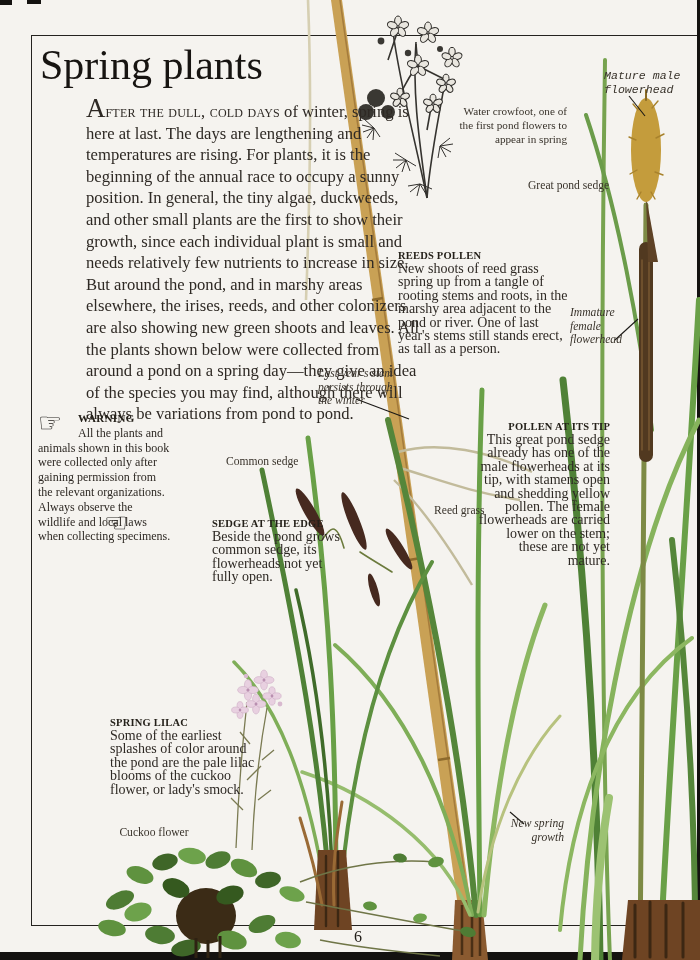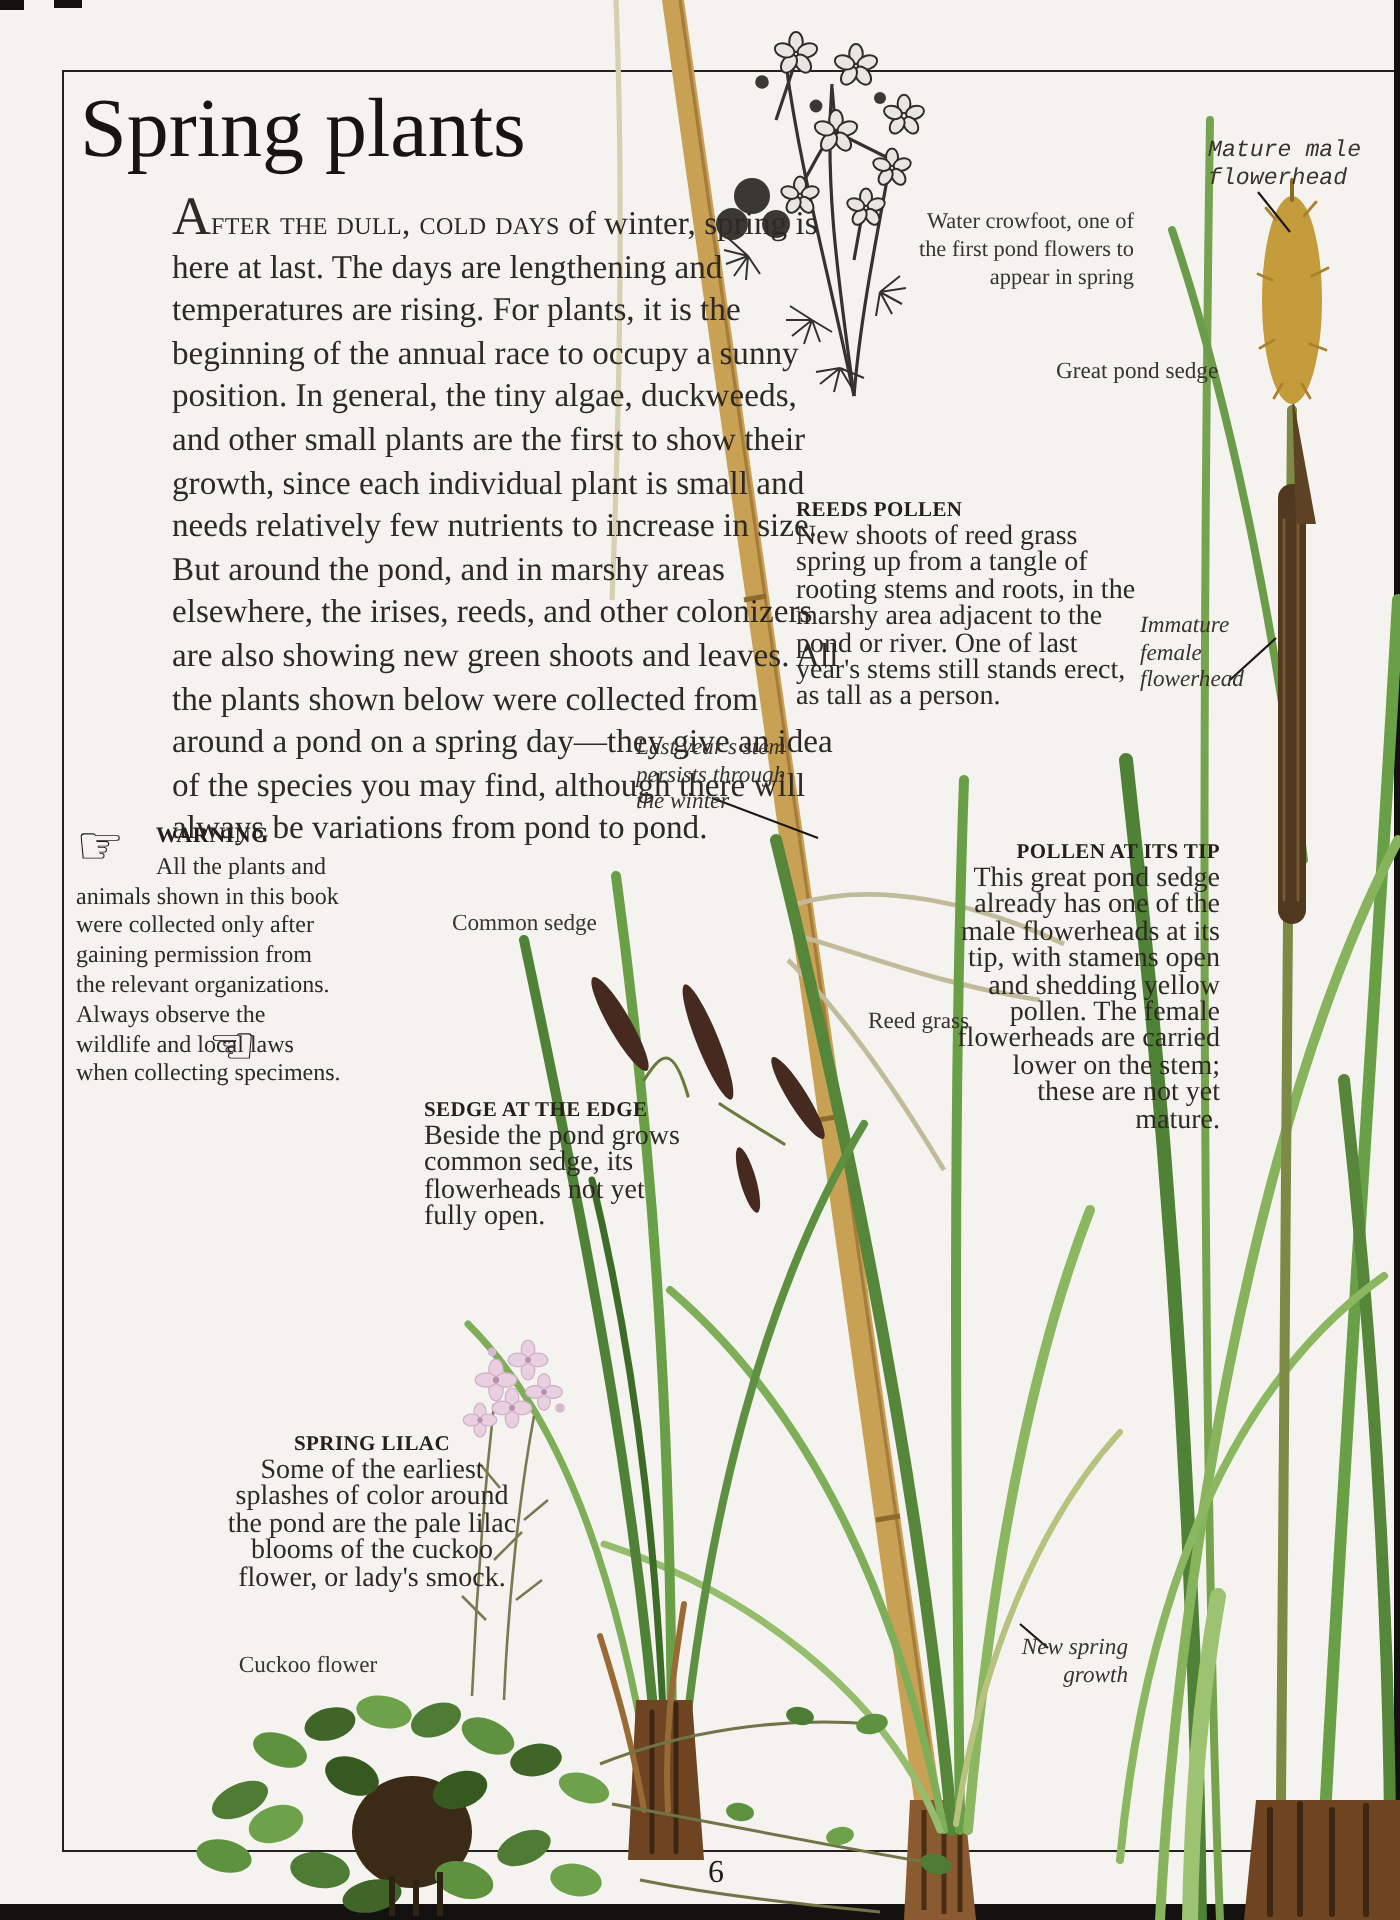--- a/index.html
+++ b/index.html
@@ -20,22 +20,22 @@
   #warning{left:38px;top:408px;width:134px;font-size:12px;line-height:14.8px;color:#2e2924;}
   #warning .hand{float:left;font-size:27px;line-height:30px;width:40px;color:#1d1b18;}
   #warning .w-head{font-weight:bold;font-size:11px;letter-spacing:.3px;color:#242019;padding-top:3px;}
   #warning .hand2{position:absolute;left:66px;top:108px;font-size:27px;color:#1d1b18;transform:scaleX(-1);}
   
   .block{position:absolute;color:#2e2924;}
   .block .head{font-weight:bold;font-size:10.5px;letter-spacing:.2px;color:#242019;margin-bottom:1px;}
   .block .body{font-size:14px;line-height:13.4px;}
   #reeds-reborn{left:398px;top:250px;width:170px;}
   #pollen{left:478px;top:421px;width:132px;text-align:right;}
-  #sedge-edge{left:212px;top:550px;width:128px;}
-  #spring-lilac{left:110px;top:717px;width:152px;text-align:center;}
+  #sedge-edge{left:212px;top:518px;width:128px;}
+  #spring-lilac{left:110px;top:717px;width:152px;}
   
   .label{position:absolute;font-size:11.6px;color:#39332b;}
   .ann{position:absolute;font-size:11.6px;font-style:italic;color:#39332b;line-height:13.6px;}
   #cap-water-crowfoot{left:455px;top:104px;width:112px;text-align:right;font-size:11.2px;line-height:14px;}
   #cap-mature-male{left:604px;top:69px;width:78px;font-family:Liberation Mono, monospace;}
   #cap-great-pond-sedge{left:528px;top:179px;}
   #cap-immature-female{left:570px;top:306px;width:68px;}
   #cap-last-years-stem{left:318px;top:367px;width:82px;}
   #cap-common-sedge{left:226px;top:455px;}
   #cap-reed-grass{left:434px;top:504px;}

